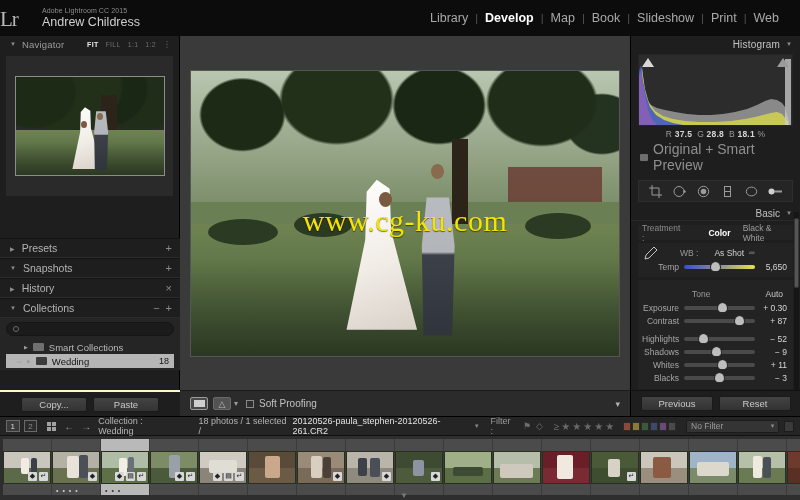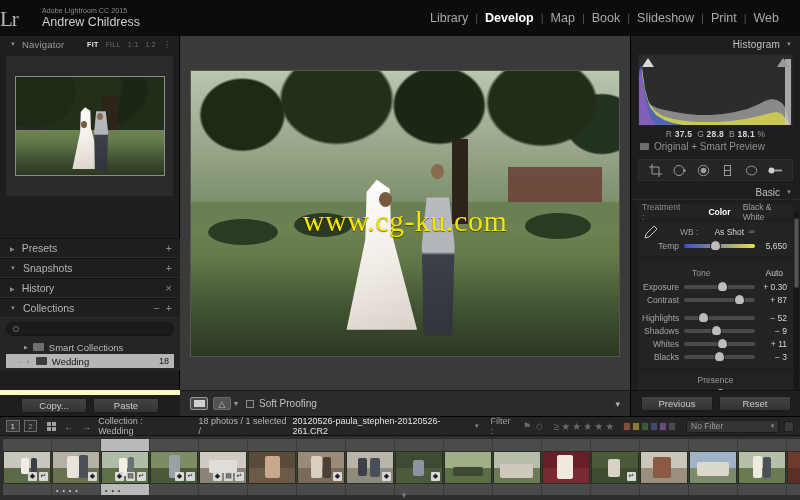--- a/index.html
+++ b/index.html
@@ -82,21 +82,21 @@
   }
   .coll-row.selected { background: #b6b6b6; color: #141414; padding-left: 10px; }
   .coll-row.selected .boxicon { background: #3c3c3c; }
   .coll-row .cnt { margin-left: auto; font-size: 9px; padding-right: 5px; }
   .coll-row .arrows { color: #8a8a8a; font-size: 7px; margin-right: 4px; }
 
   
   .lp-foot {
     position: absolute; left: 0; bottom: 0; width: 180px; height: 26px;
     display: flex; align-items: center; justify-content: center; gap: 6px;
-    background: #1e1e1e; border-top: 5px solid #fef9c3;
+    background: #1e1e1e; border-top: 2px solid #fef9c3;
   }
   .btn {
     height: 15px; min-width: 66px; background: #3a3a3a; border: 1px solid #1a1a1a;
     border-radius: 2px; color: #c9c9c9; font-size: 9.5px;
     display: flex; align-items: center; justify-content: center;
     background-image: linear-gradient(#434343, #333);
   }
 
   
   .center {
@@ -174,21 +174,21 @@
     background: #1e1e1e; border-left: 1px solid #000;
   }
   .hist-box { margin: 2px 7px 0 7px; height: 72px; background: #2c2c2c; position: relative; border:1px solid #242424; }
   .hist-rgb {
     text-align:center; font-size: 8.5px; color: #9a9a9a; padding: 3px 0 2px 0;
     letter-spacing:.2px;
   }
   .hist-rgb b { color:#d6d6d6; }
   .smart-prev {
     display:flex; align-items:center; padding: 0 8px 4px 9px;
-    font-size:10px; color:#8f8f8f;
+    font-size:14px; color:#8f8f8f;
   }
   .smart-prev .sq { width:9px; height:7px; background:#6e6e6e; margin-right:5px; border-radius:1px;}
 
   .toolstrip {
     margin: 3px 7px 0 7px; height: 22px; background: #252525; border:1px solid #2e2e2e;
     display: flex; align-items: center; justify-content: space-around; padding: 0 4px;
   }
   .tool { width:15px; height:15px; color:#9b9b9b; display:flex; align-items:center; justify-content:center; }
 
   .basic-hdr {

